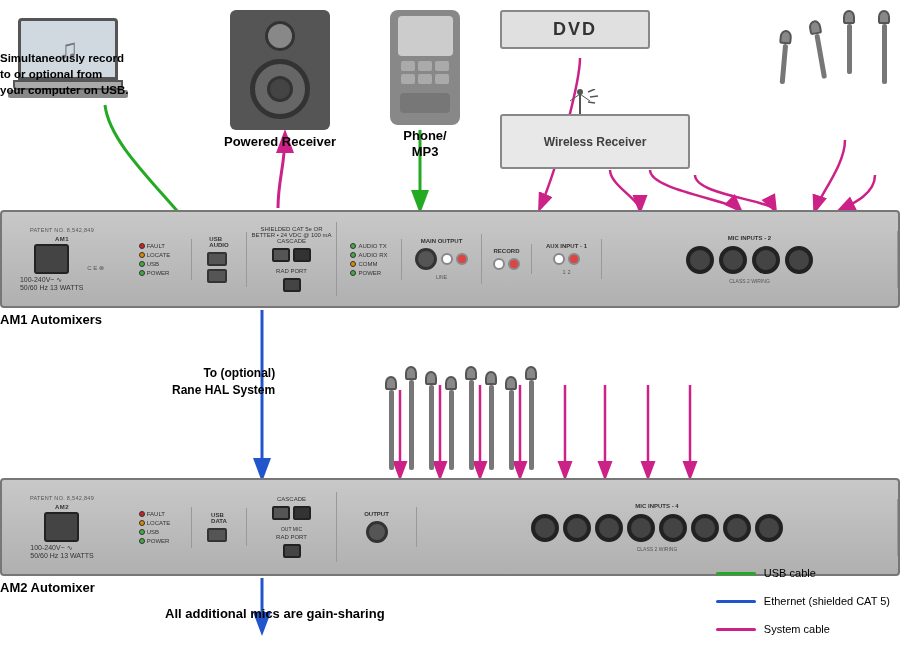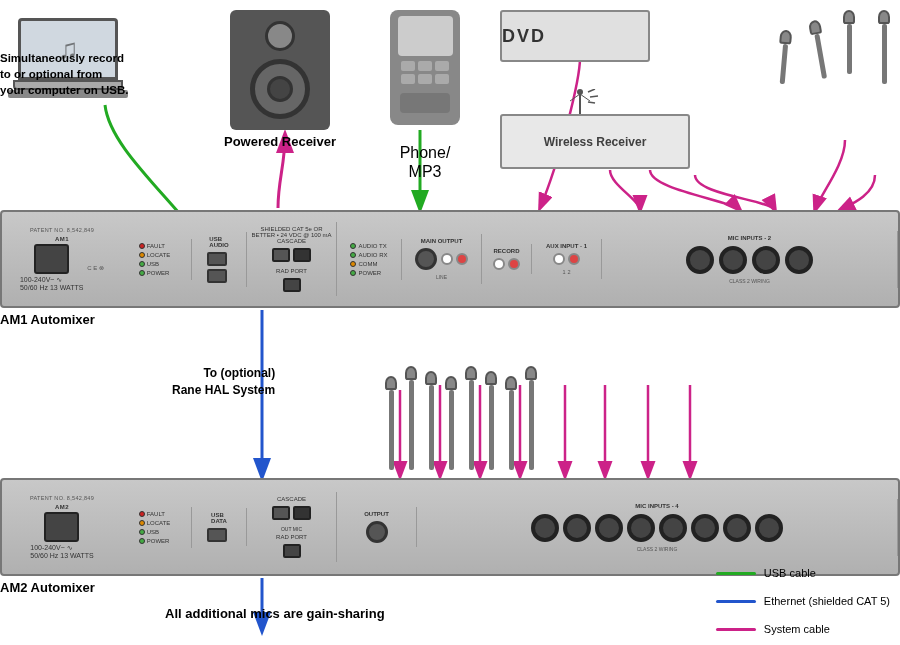--- a/index.html
+++ b/index.html
@@ -164,42 +164,42 @@
       border-radius: 2px;
     }
     .phone-bottom {
       width: 50px;
       height: 20px;
       background: #777;
       border-radius: 4px;
       margin-top: 4px;
     }
     .phone-label {
-      font-weight: normal;
-      font-size: 16px;
-      margin-top: 18px;
+      font-weight: bold;
+      font-size: 13px;
+      margin-top: 3px;
       line-height: 1.2;
     }
 
     
     .dvd-unit {
       position: absolute;
       top: 10px;
       left: 500px;
       width: 160px;
     }
     .dvd-box {
       width: 150px;
-      height: 52px;
+      height: 39px;
       background: #e0e0e0;
       border: 2px solid #888;
       border-radius: 3px;
       display: flex;
       align-items: center;
-      justify-content: flex-start;
+      justify-content: center;
     }
     .dvd-label {
       font-size: 18px;
       font-weight: bold;
       color: #333;
       letter-spacing: 2px;
     }
 
     
     .wireless-receiver {
@@ -718,21 +718,21 @@
       <div style="display:flex;gap:5px;align-items:center;">
         <div class="xlr-input"></div>
         <div class="xlr-input"></div>
         <div class="xlr-input"></div>
         <div class="xlr-input"></div>
       </div>
       <div style="font-size:5px;color:#555;margin-top:2px;text-align:right;">CLASS 2 WIRING</div>
     </div>
   </div>
 
-  <div class="am-label am1-label">AM1 Automixer</div>
+  <div class="am-label am1-label">AM1 Automixers</div>
 
   <div class="rane-caption">
     <span style="white-space:pre-line;">To (optional)
 Rane HAL System</span>
   </div>
 
   <div style="position:absolute;top:320px;left:380px;width:520px;height:155px;display:flex;align-items:flex-end;gap:8px;padding-bottom:5px;">
 
     <div class="mic-stand" style="margin-left:5px;">
       <div class="mic-stand-head"></div>

